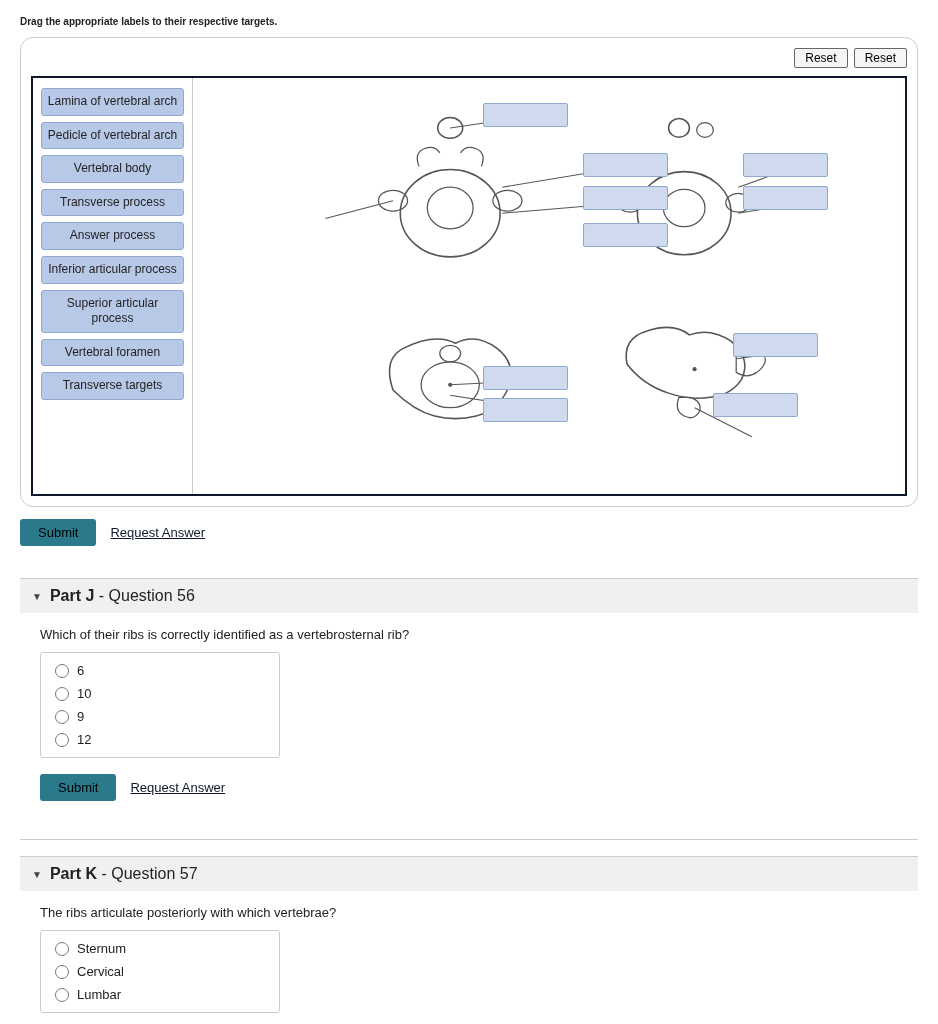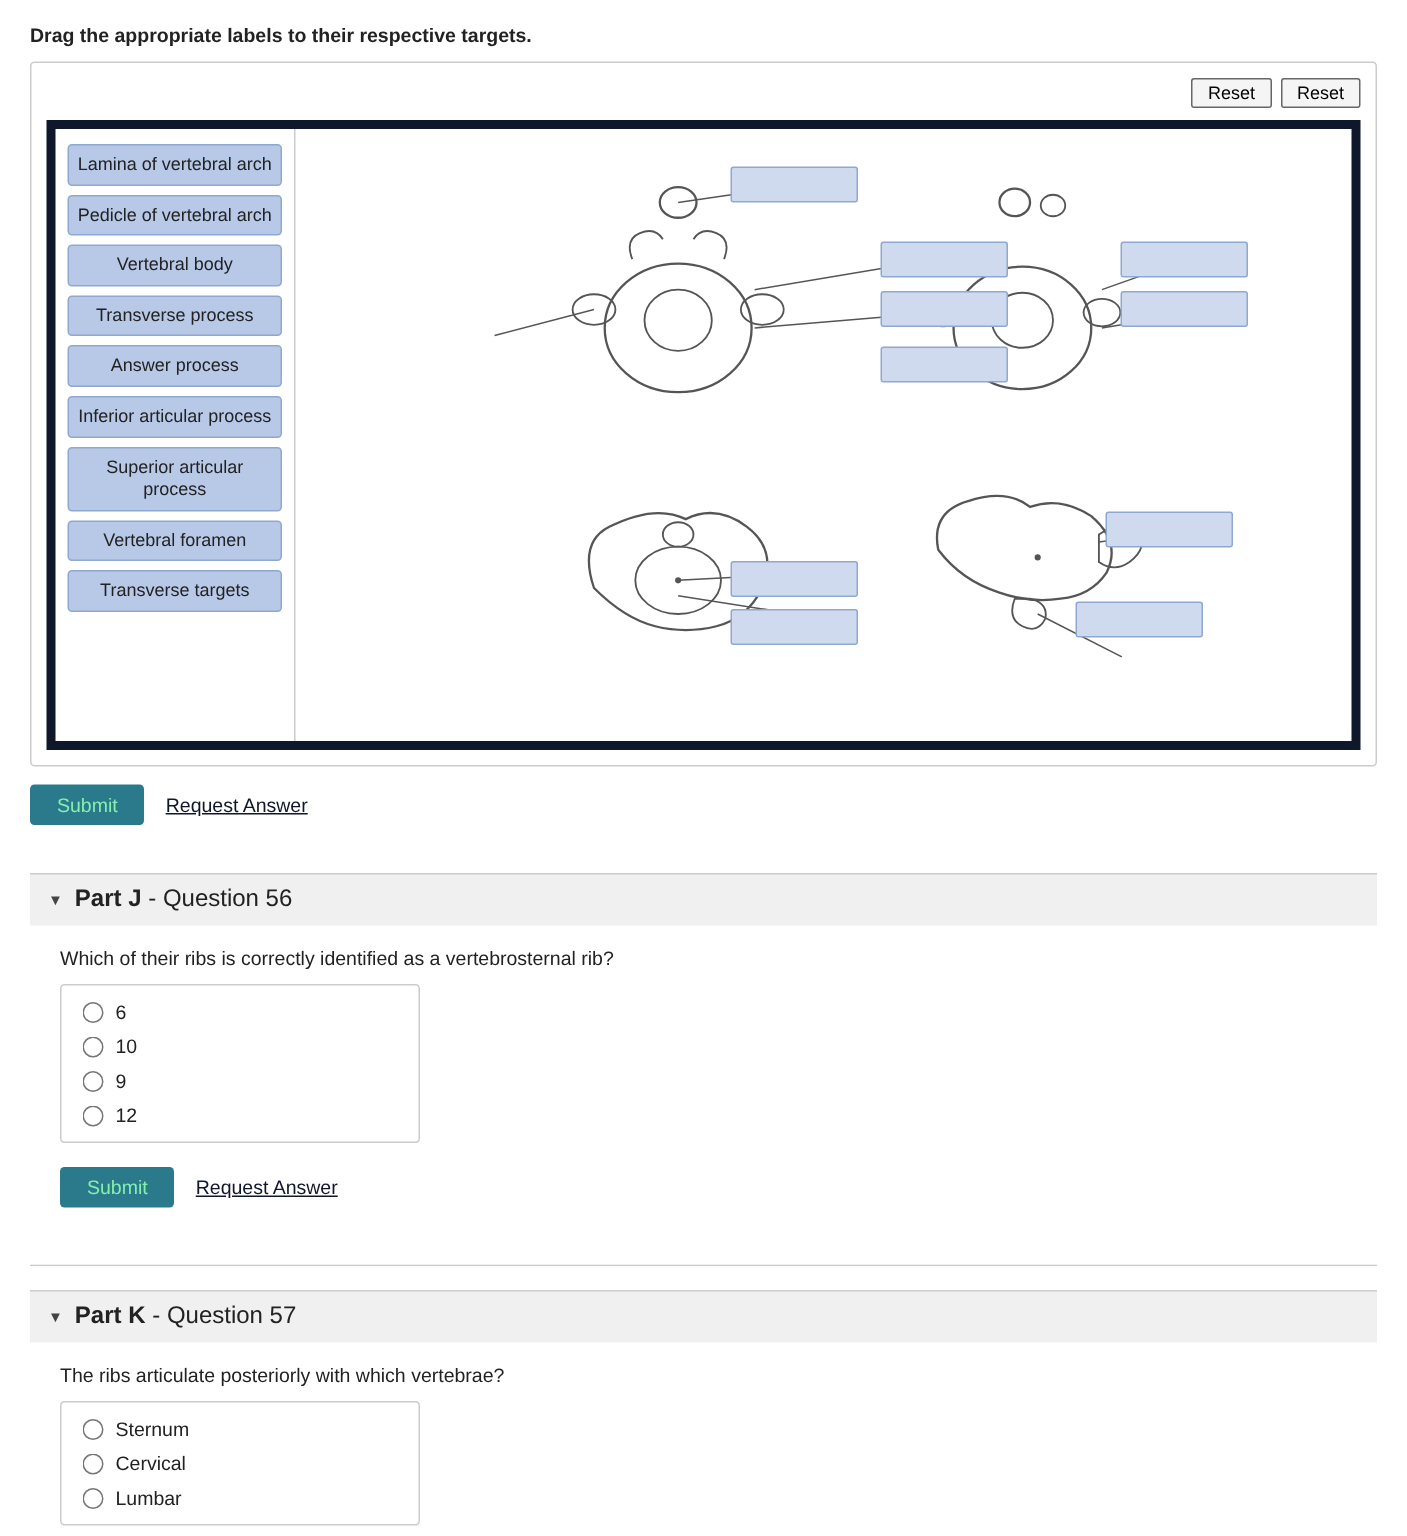--- a/index.html
+++ b/index.html
@@ -16,28 +16,28 @@
     }
 
     .instruction-text {
       font-size: 13px;
       color: #333;
       margin-bottom: 4px;
     }
 
     .instruction-bold {
       font-weight: bold;
-      font-size: 13px;
+      font-size: 10px;
       margin-bottom: 10px;
     }
 
     
     .activity-box {
       border: 1px solid #ccc;
-      border-radius: 3px;
+      border-radius: 13px;
       padding: 10px;
       background: #fff;
       position: relative;
       margin-bottom: 12px;
     }
 
     .activity-top-buttons {
       display: flex;
       justify-content: flex-end;
       gap: 6px;
@@ -47,21 +47,21 @@
     .btn-reset, .btn-help {
       border: 1px solid #666;
       background: #f5f5f5;
       padding: 2px 10px;
       font-size: 12px;
       cursor: pointer;
       border-radius: 2px;
     }
 
     .activity-inner {
-      border: 6px solid #0f172a;
+      border: 2px solid #0f172a;
       display: flex;
       flex-direction: row;
       min-height: 420px;
       background: #fff;
     }
 
     .labels-panel {
       width: 160px;
       border-right: 1px solid #ccc;
       padding: 10px 8px;
@@ -118,21 +118,21 @@
     .action-row {
       display: flex;
       align-items: center;
       gap: 14px;
       margin-bottom: 24px;
       margin-top: 4px;
     }
 
     .btn-submit {
       background: #2a7a8c;
-      color: #86efac;
+      color: #000000;
       border: none;
       padding: 6px 18px;
       border-radius: 3px;
       font-size: 13px;
       cursor: pointer;
     }
 
     .btn-request-answer {
       color: #0f172a;
       background: none;

